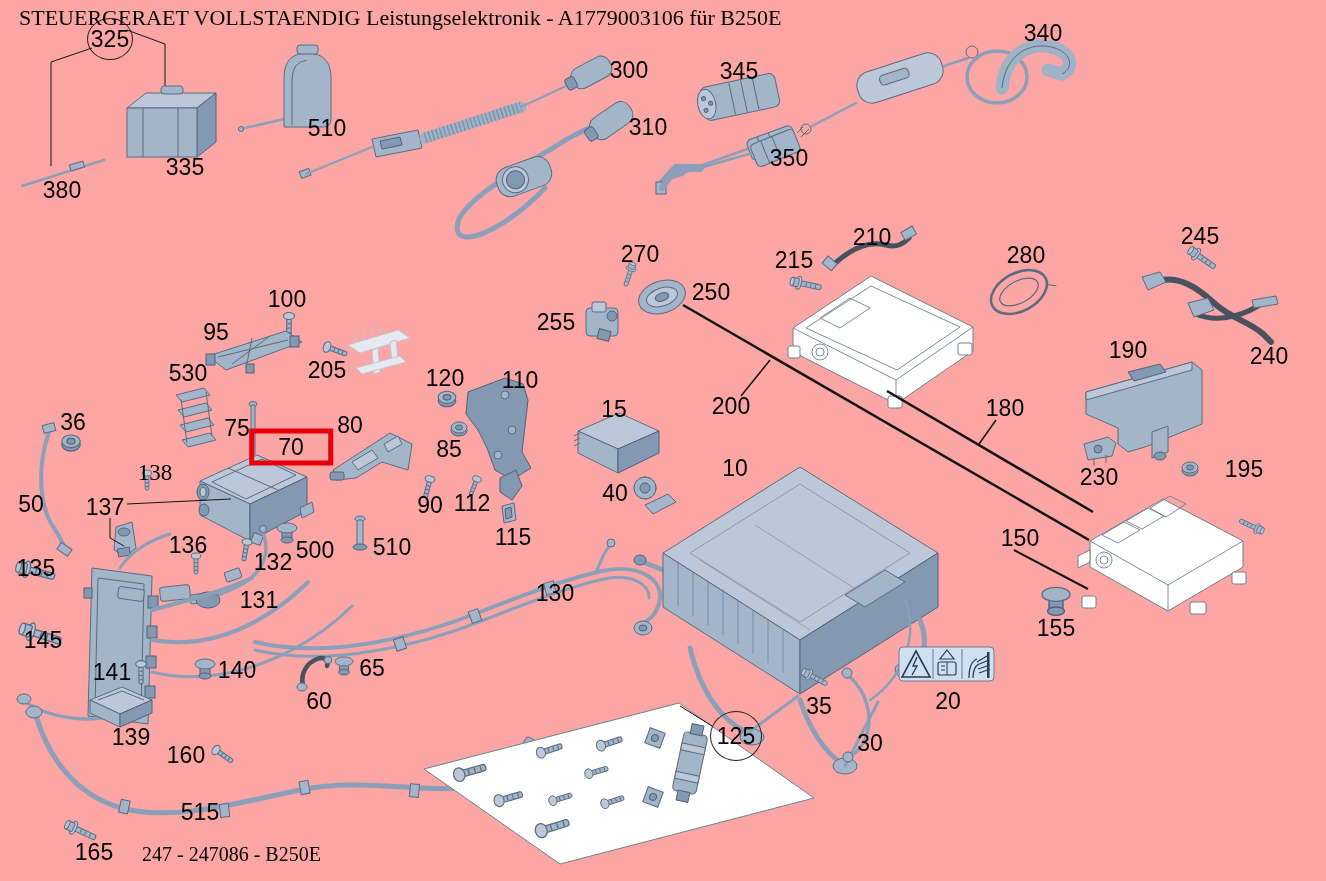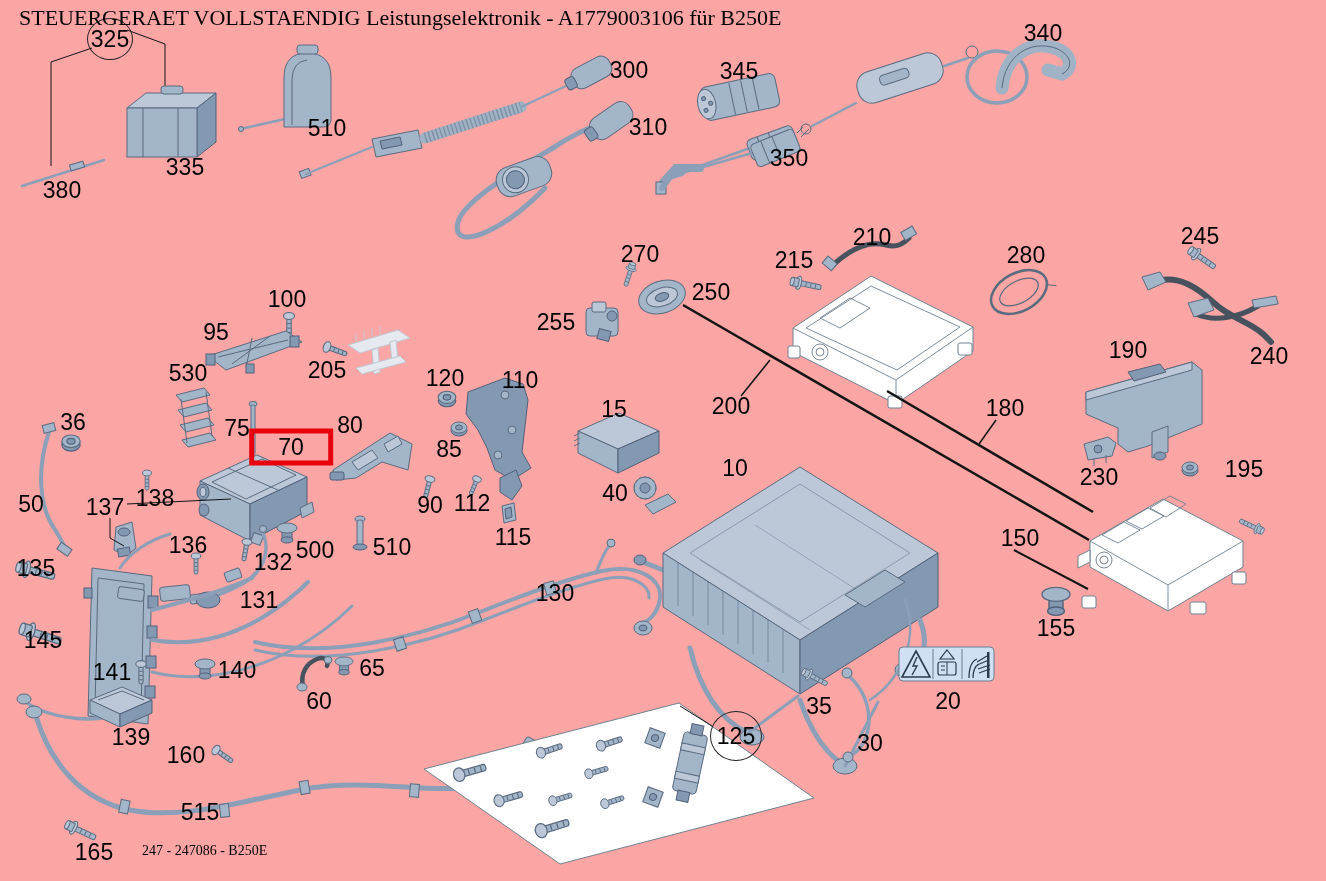--- a/index.html
+++ b/index.html
@@ -1,21 +1,21 @@
 <!DOCTYPE html>
 <html style="--highlight-box: #e8000d; --part-fill: #a3b5c9; --part-light: #bcc8d8; --part-dark: #8399b2; --outline: #5a6b80; --cable-dark: #47525e; --leader-line: #141414; --warning-label-bg: #cfe0f2;"><head>
 <meta charset="utf-8">
 <style>
   html,body{margin:0;padding:0;background:#fff;}
   .stage{position:relative;width:1326px;height:881px;background:#fca5a5;overflow:hidden;
          font-family:"Liberation Sans",sans-serif;}
   .title{position:absolute;left:19px;top:5px;font-family:"Liberation Serif",serif;
          font-size:22px;color:#000;white-space:nowrap;}
   .footer{position:absolute;left:142px;top:843px;font-family:"Liberation Serif",serif;
-          font-size:14px;color:#000;white-space:nowrap;}
+          font-size:20px;color:#000;white-space:nowrap;}
   .art{position:absolute;left:0;top:0;}
   .labels{position:absolute;left:0;top:0;width:100%;height:100%;}
   .plabel{position:absolute;transform:translate(-50%,-50%);font-size:23px;color:#000;
           line-height:1;white-space:nowrap;cursor:pointer;}
   .plabel.circle{border:1.4px solid #222;border-radius:50%;width:44px;height:40px;
                  display:flex;align-items:center;justify-content:center;}
   .plabel.circle.big{width:50px;height:48px;}
   .plabel.highlight{border:5px solid var(--highlight-box,#e8000d);padding:2px 24px;background:transparent;}
   
   .f1{fill:#bcc8d8;stroke:#5a6b80;stroke-width:1;}
@@ -588,21 +588,21 @@
       <div class="plabel" style="left: 1005px; top: 408px;">180</div>
       <div class="plabel" style="left: 1128px; top: 350px;">190</div>
       <div class="plabel" style="left: 1099px; top: 477px;">230</div>
       <div class="plabel" style="left: 1244px; top: 469px;">195</div>
       <div class="plabel" style="left: 73px; top: 422px;">36</div>
       <div class="plabel" style="left: 237px; top: 428px;">75</div>
       <div class="plabel highlight" style="left: 291px; top: 447px;">70</div>
       <div class="plabel" style="left: 350px; top: 425px;">80</div>
       <div class="plabel" style="left: 449px; top: 449px;">85</div>
       <div class="plabel" style="left: 31px; top: 504px;">50</div>
-      <div class="plabel" style="left: 155px; top: 498px;">138</div>
+      <div class="plabel" style="left: 155px; top: 472px; font-family: Liberation Serif, serif;">138</div>
       <div class="plabel" style="left: 105px; top: 507px;">137</div>
       <div class="plabel" style="left: 430px; top: 505px;">90</div>
       <div class="plabel" style="left: 472px; top: 503px;">112</div>
       <div class="plabel" style="left: 615px; top: 493px;">40</div>
       <div class="plabel" style="left: 735px; top: 468px;">10</div>
       <div class="plabel" style="left: 1020px; top: 538px;">150</div>
       <div class="plabel" style="left: 1354px; top: 542px; text-align: center;">225</div>
       <div class="plabel" style="left: 36px; top: 568px;">135</div>
       <div class="plabel" style="left: 188px; top: 545px;">136</div>
       <div class="plabel" style="left: 273px; top: 562px;">132</div>

